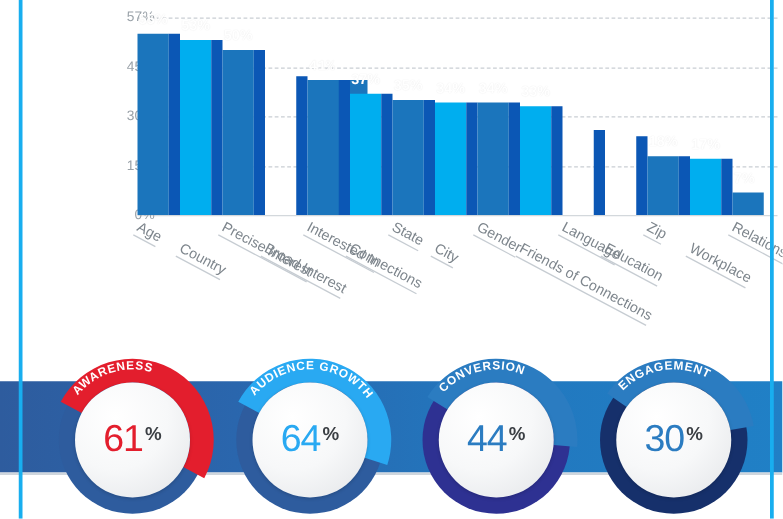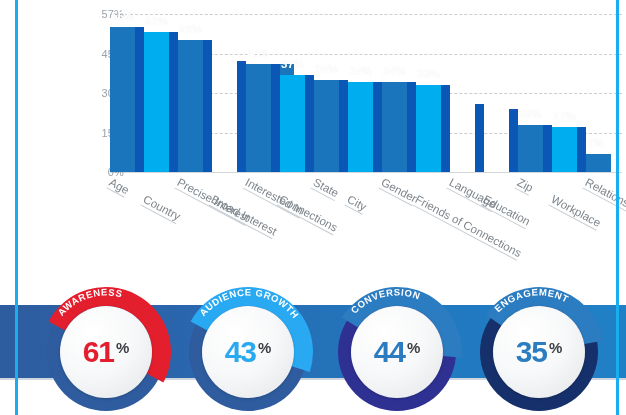--- a/index.html
+++ b/index.html
@@ -48,21 +48,21 @@
   #bandline{position:absolute;left:0;top:378px;width:626px;height:2px;background:#cfd6dd;}
 
   
   .badge{position:absolute;width:118px;height:118px;}
   .ring{position:absolute;inset:0;border-radius:50%;
     background:#2E5C9E;}
   .disc{position:absolute;left:13px;top:13px;width:92px;height:92px;border-radius:50%;
     background:radial-gradient(circle at 35% 30%,#ffffff 0%,#f7f8f9 48%,#e2e4e7 100%);
     box-shadow:0 1px 3px rgba(0,0,0,.18);
     display:flex;align-items:center;justify-content:center;}
-  .val{font-size:30px;font-weight:bold;line-height:1;letter-spacing:-1px;}
+  .val{font-size:30px;font-weight:normal;line-height:1;letter-spacing:-1px;}
   .pct{font-size:15px;font-weight:bold;color:#3b3f44;margin-left:2px;
     position:relative;top:-5px;}
   .tagsvg{position:absolute;left:0;top:0;width:118px;height:118px;overflow:visible;}
   .tagtext{font-size:9.5px;font-weight:bold;fill:#ffffff;letter-spacing:.6px;
     font-family:"Liberation Sans", sans-serif;}
 </style>
 </head>
 <body>
 
 <div id="root">
@@ -189,21 +189,21 @@
       <div class="badge" style="left: 189px; top: 293px;">
         <div class="ring" style="background: rgb(46, 92, 158);"></div>
         <svg class="tagsvg" viewBox="0 0 118 118">
           <path d="M1.6084064641697609,28.48434841891708 A65,65 0 0 1 120.81867355918499,79.08610463437158 L102.74859974957707,73.21478174124758 A46,46 0 0 0 18.38441072848937,37.404308111849005 Z" fill="#29A9F2"></path>
           <defs>
             <path id="arcp1" d="M11.085282567161933,29.059561570823924 A56.5,56.5 0 0 1 113.57480918533236,73.62327604829242" fill="none"></path>
           </defs>
           <text class="tagtext"><textPath xlink:href="#arcp1" href="#arcp1" startOffset="4%">AUDIENCE GROWTH</textPath></text>
         </svg>
         <div class="disc">
-          <span class="val" style="color: rgb(41, 169, 242);">43</span>
+          <span class="val" style="color: rgb(41, 169, 242);">64</span>
           <span class="pct">%</span>
         </div>
       </div>
       <div class="badge" style="left: 338px; top: 293px;">
         <div class="ring" style="background: rgb(46, 49, 146);"></div>
         <svg class="tagsvg" viewBox="0 0 118 118">
           <path d="M3.8768737498323134,24.55524782484168 A65,65 0 0 1 123.75265537596346,64.66512327859778 L104.82495611222029,63.009164166392274 A46,46 0 0 0 19.989787576804403,34.623713845272576 Z" fill="#2B7CC1"></path>
           <defs>
             <path id="arcp2" d="M13.290539817815478,25.79013324547526 A56.5,56.5 0 0 1 115.4655817265789,60.97182156369131" fill="none"></path>
           </defs>
@@ -217,19 +217,19 @@
       <div class="badge" style="left: 480px; top: 293px;">
         <div class="ring" style="background: rgb(22, 48, 107);"></div>
         <svg class="tagsvg" viewBox="0 0 118 118">
           <path d="M5.755117121215548,21.717531637181985 A65,65 0 0 1 123.01250394579353,47.71286845164953 L104.30115663856157,51.0121838273212 A46,46 0 0 0 21.319005962706385,32.61548392785187 Z" fill="#2B7CC1"></path>
           <defs>
             <path id="arcp3" d="M15.091253177681153,23.443397905684165 A56.5,56.5 0 0 1 114.0519086603658,46.290265429571626" fill="none"></path>
           </defs>
           <text class="tagtext"><textPath xlink:href="#arcp3" href="#arcp3" startOffset="4%">ENGAGEMENT</textPath></text>
         </svg>
         <div class="disc">
-          <span class="val" style="color: rgb(43, 124, 193);">35</span>
+          <span class="val" style="color: rgb(43, 124, 193);">30</span>
           <span class="pct">%</span>
         </div>
       </div>
     </div>
 
 </div>
 
 </body></html>

